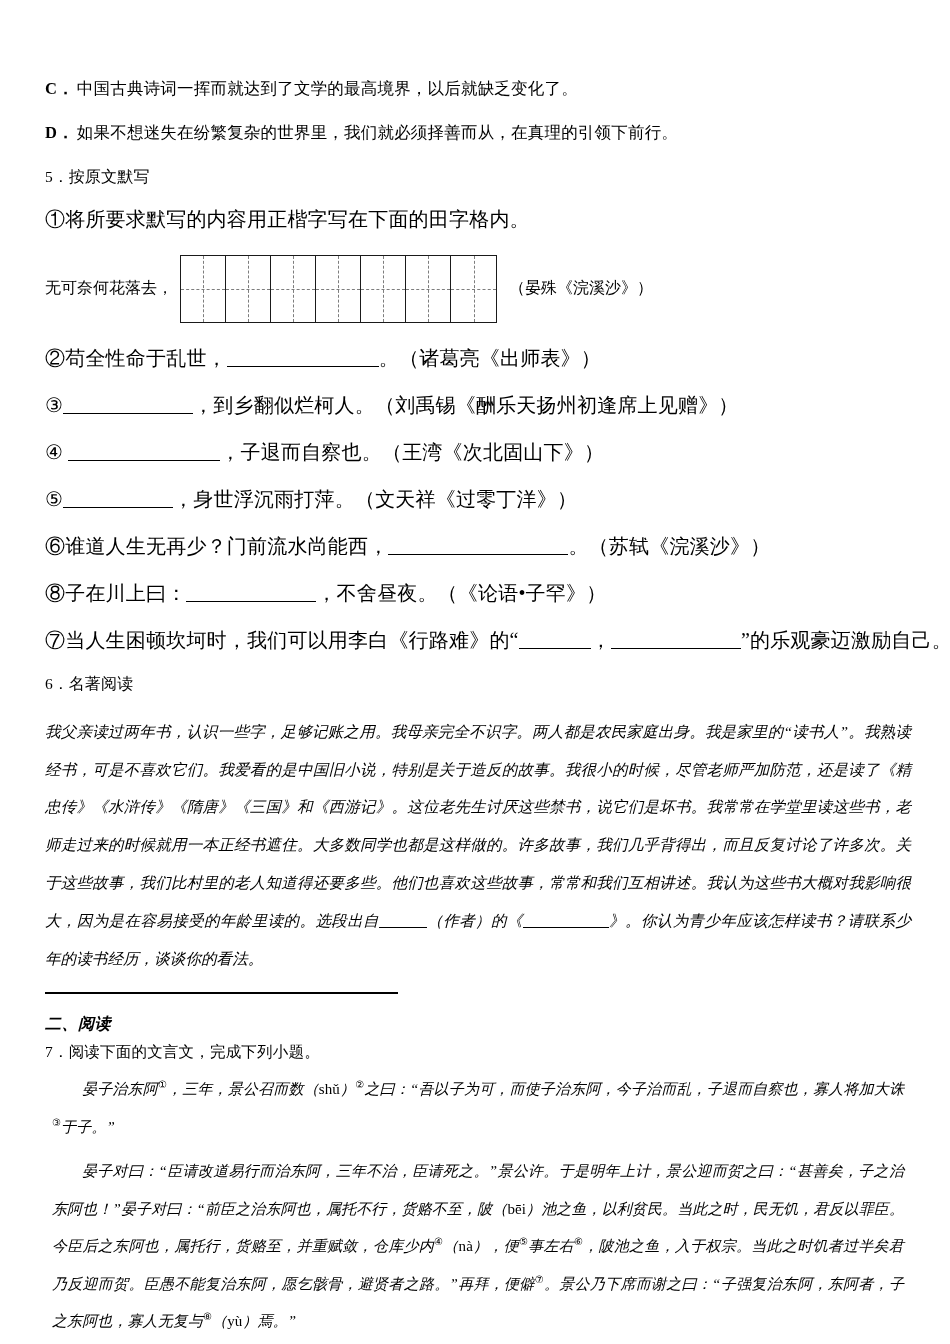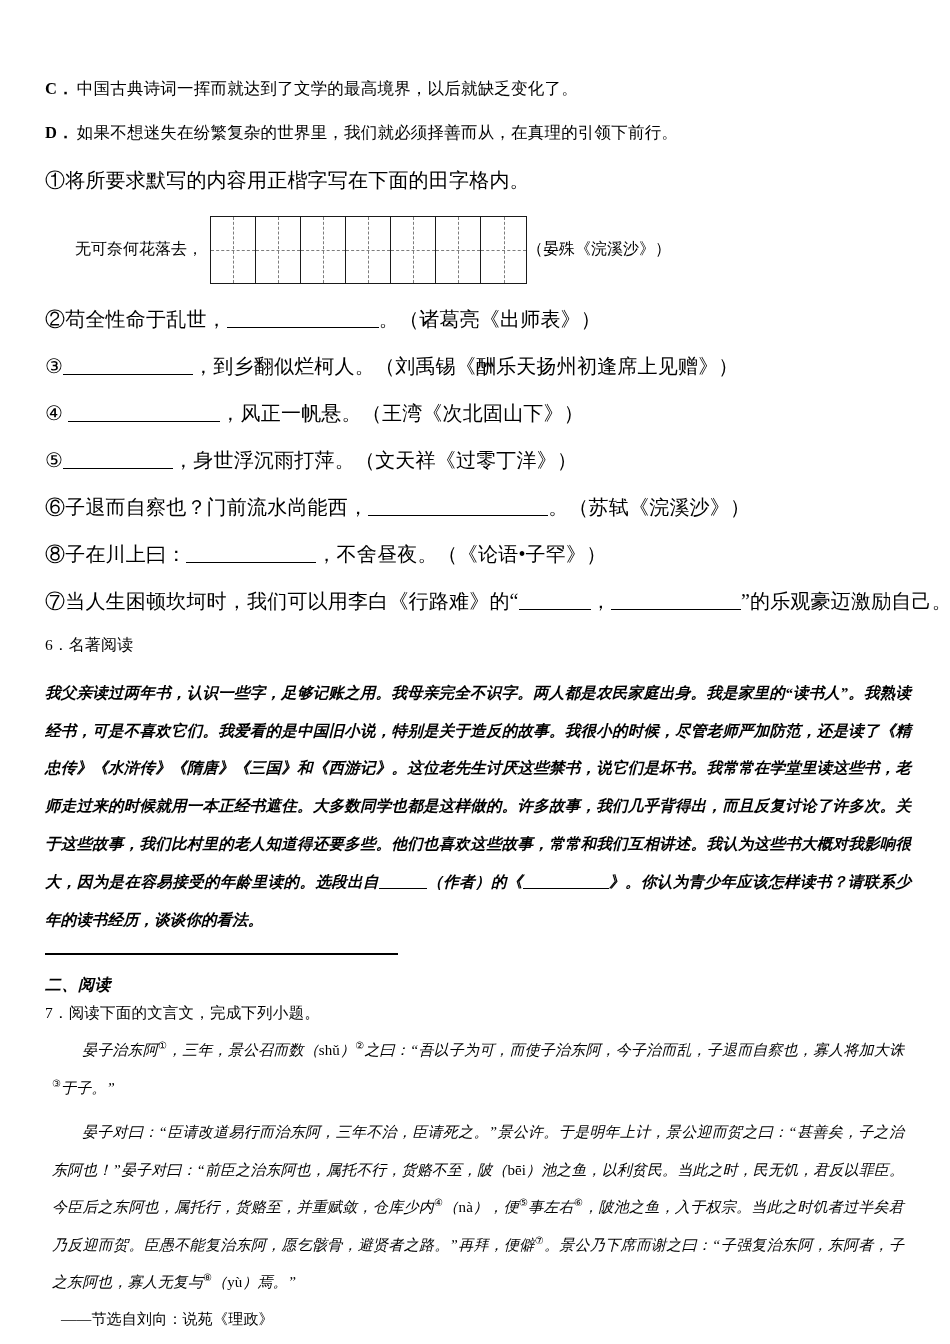--- a/index.html
+++ b/index.html
@@ -65,21 +65,20 @@
     display: flex;
     align-items: center;
     margin: 0 0 20px 0;
     height: 72px;
   }
   .grid-lead {
     font-size: 16px;
     white-space: nowrap;
     width: 135px;
     text-align: left;
-    margin-left: 30px;
   }
   .tianzige {
     display: flex;
     border: 1px solid #1a1a1a;
     height: 68px;
     box-sizing: border-box;
   }
   .tz-cell {
     position: relative;
     width: 45px;
@@ -102,39 +101,39 @@
     content: "";
     position: absolute;
     top: 50%;
     left: 0;
     right: 0;
     border-top: 1px dashed #7d7d7d;
   }
   .grid-tail {
     font-size: 16px;
     white-space: nowrap;
-    margin-left: 0;
+    margin-left: 12px;
   }
 
   
   .blank {
     display: inline-block;
     border-bottom: 1px solid #000;
     vertical-align: -2px;
   }
   .b-xs { width: 72px; }
   .b-sm { width: 110px; }
   .b-md { width: 130px; }
   .b-lg { width: 152px; }
   .b-xl { width: 180px; }
 
   
   .mz-para {
     font-size: 15.5px;
-    font-weight: bold;
+    font-weight: normal;
     font-style: italic;
     line-height: 2.45;
     margin: 0;
     text-align: justify;
     letter-spacing: 0.1px;
   }
   .mz-blank {
     display: inline-block;
     border-bottom: 1px solid #000;
     vertical-align: -2px;
@@ -198,20 +197,23 @@
   <div class="content">
 
     <div class="opt-line">
       <span class="opt-letter"><span>C</span><span>．</span></span><span>中国古典诗词一挥而就达到了文学的最高境界，以后就缺乏变化了。</span>
     </div>
 
     <div class="opt-line">
       <span class="opt-letter"><span>D</span><span>．</span></span><span>如果不想迷失在纷繁复杂的世界里，我们就必须择善而从，在真理的引领下前行。</span>
     </div>
 
+    <div class="q-head">
+      <span class="q-num">5．</span><span>按原文默写</span>
+    </div>
 
     <div class="sub-line">
       <span>①</span><span>将所要求默写的内容用正楷字写在下面的田字格内。</span>
     </div>
 
     <div class="grid-row">
       <span class="grid-lead">无可奈何花落去，</span>
       <div class="tianzige">
         <div class="tz-cell"></div>
         <div class="tz-cell"></div>
@@ -226,29 +228,29 @@
 
     <div class="sub-line">
       <span>②</span><span>苟全性命于乱世，</span><span class="blank b-lg"></span><span>。（诸葛亮《出师表》）</span>
     </div>
 
     <div class="sub-line">
       <span>③</span><span></span><span class="blank b-md"></span><span>，到乡翻似烂柯人。（刘禹锡《酬乐天扬州初逢席上见赠》）</span>
     </div>
 
     <div class="sub-line">
-      <span>④ </span><span></span><span class="blank b-lg"></span><span>，风正一帆悬。（王湾《次北固山下》）</span>
+      <span>④ </span><span></span><span class="blank b-lg"></span><span>，子退而自察也。（王湾《次北固山下》）</span>
     </div>
 
     <div class="sub-line">
       <span>⑤</span><span></span><span class="blank b-sm"></span><span>，身世浮沉雨打萍。（文天祥《过零丁洋》）</span>
     </div>
 
     <div class="sub-line">
-      <span>⑥</span><span>子退而自察也？门前流水尚能西，</span><span class="blank b-xl"></span><span>。（苏轼《浣溪沙》）</span>
+      <span>⑥</span><span>谁道人生无再少？门前流水尚能西，</span><span class="blank b-xl"></span><span>。（苏轼《浣溪沙》）</span>
     </div>
 
     <div class="sub-line">
       <span>⑧</span><span>子在川上曰：</span><span class="blank b-md"></span><span>，不舍昼夜。（《论语•子罕》）</span>
     </div>
 
     <div class="sub-line">
       <span>⑦</span><span>当人生困顿坎坷时，我们可以用李白《行路难》的“</span><span class="blank b-xs"></span><span>，</span><span class="blank b-md"></span><span>”的乐观豪迈激励自己。</span>
     </div>
 

